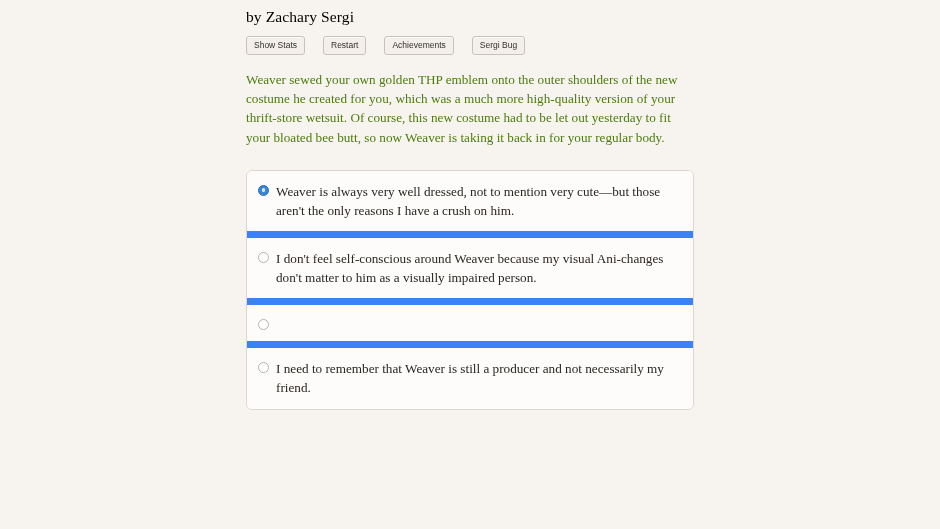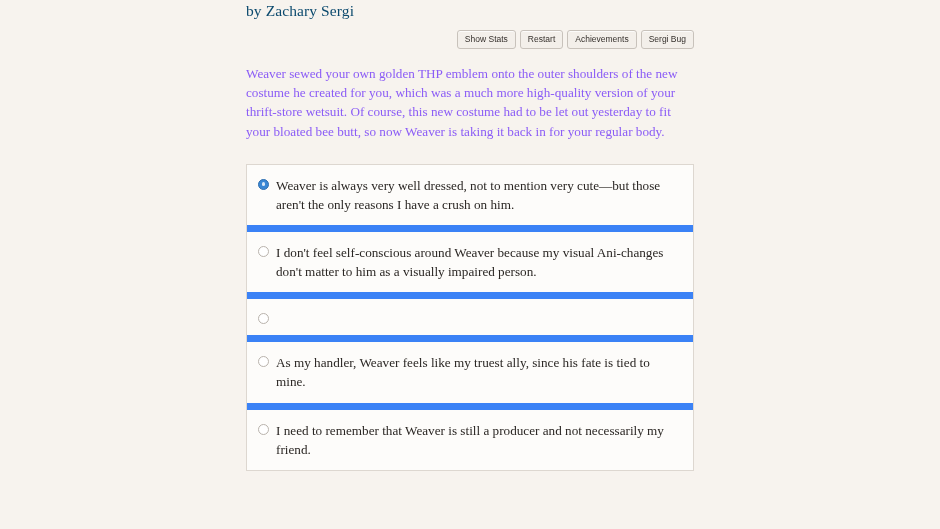--- a/index.html
+++ b/index.html
@@ -23,60 +23,59 @@
   #main {
     position: absolute;
     left: 246px;
     top: 0px;
     width: 448px;
   }
   .byline {
     font-family: "Liberation Serif", "DejaVu Serif", serif;
     font-size: 15.5px;
     line-height: 1.2;
-    color: #0c4a6e;
-    padding-top: 2px;
+    color: #000000;
+    padding-top: 8px;
     margin: 0;
     letter-spacing: 0.1px;
   }
   .statbar {
     margin-top: 9px;
     display: flex;
-    gap: 4px;
+    gap: 18px;
     align-items: center;
-    justify-content: flex-end;
   }
   .sbtn {
     font-family: "Liberation Sans", "DejaVu Sans", sans-serif;
     font-size: 8.5px;
     line-height: 1;
     color: #35302c;
     background: #f3efea;
     border: 1px solid #c8c2bb;
     border-radius: 3px;
     padding: 4px 7px 5px 7px;
     cursor: pointer;
     white-space: nowrap;
     box-shadow: 0 1px 0 rgba(255,255,255,0.75) inset;
   }
 
   .para {
     font-size: 13.2px;
     line-height: 1.45;
     margin: 14px 0 0 0;
-    color: #8b5cf6;
+    color: #4d7c0f;
     text-align: left;
   }
   .para.first { margin-top: 15px; }
 
   .choices {
     margin-top: 23px;
     background: #fdfcfa;
     border: 1px solid #ddd7d0;
-    border-radius: 0;
+    border-radius: 6px;
     overflow: hidden;
   }
   .choice {
     display: flex;
     align-items: flex-start;
     padding: 11px 12px 11px 11px;
     border-top: 7px solid #3b82f6;
     cursor: pointer;
     background: #fdfcfa;
   }
@@ -141,24 +140,20 @@
 
       <div class="choice">
         <span class="radio"></span>
         <span class="ctext">I don't feel self-conscious around Weaver because my visual Ani-changes don't matter to him as a visually impaired person.</span>
       </div>
 
       <div class="choice">
         <span class="radio"></span>
       </div>
 
-      <div class="choice">
-        <span class="radio"></span>
-        <span class="ctext">As my handler, Weaver feels like my truest ally, since his fate is tied to mine.</span>
-      </div>
 
       <div class="choice">
         <span class="radio"></span>
         <span class="ctext">I need to remember that Weaver is still a producer and not necessarily my friend.</span>
       </div>
 
     </div>
 
   </div>
 </div>

